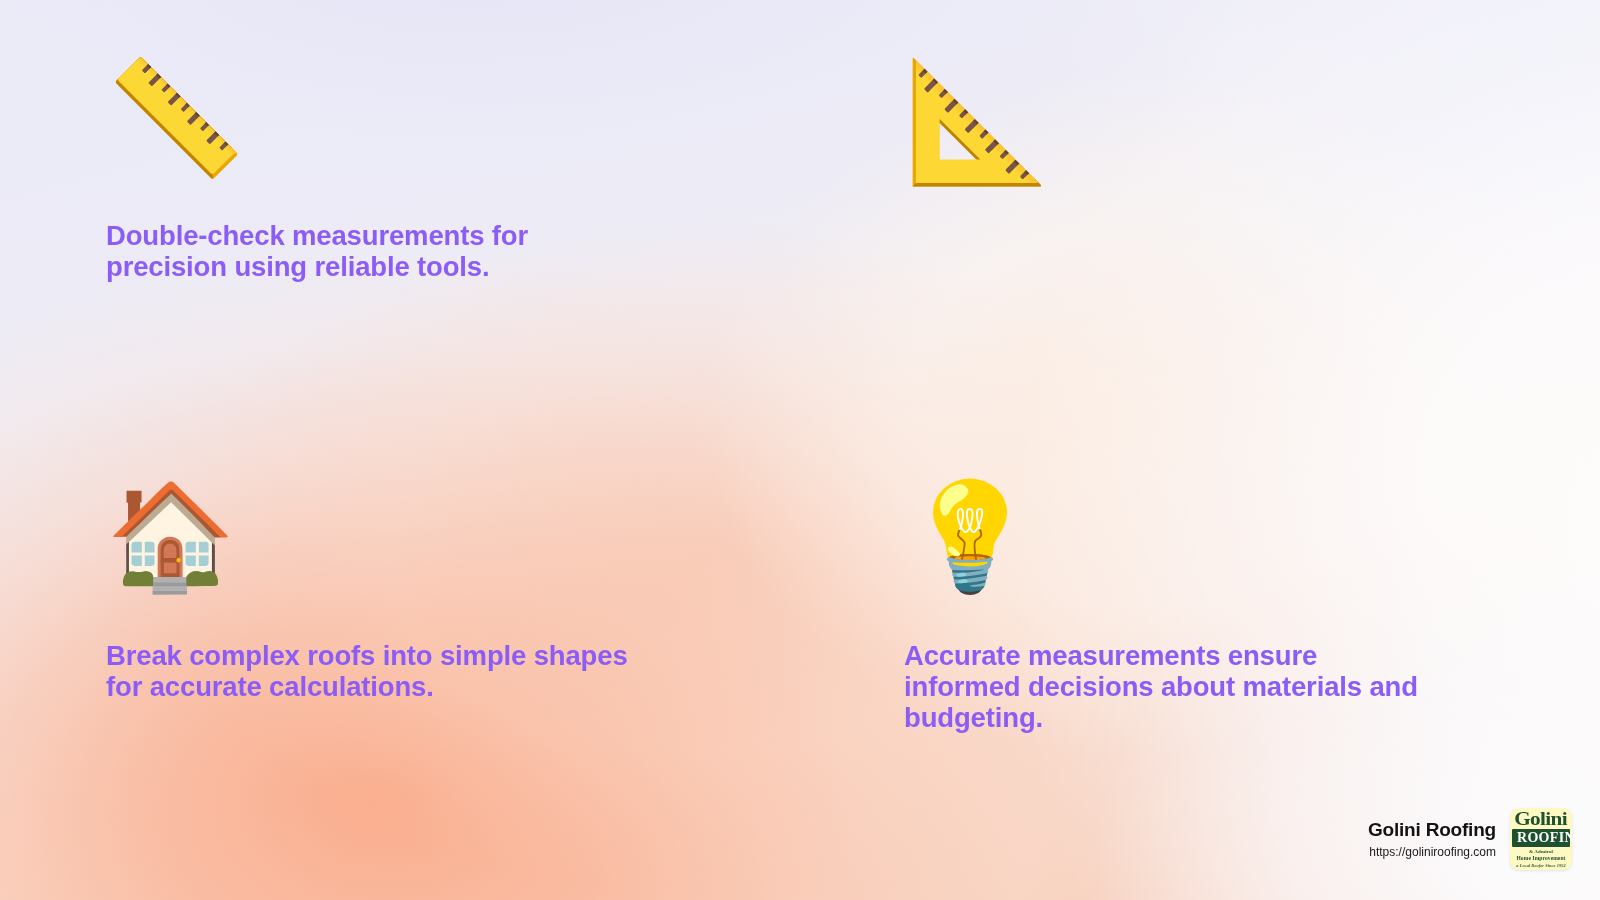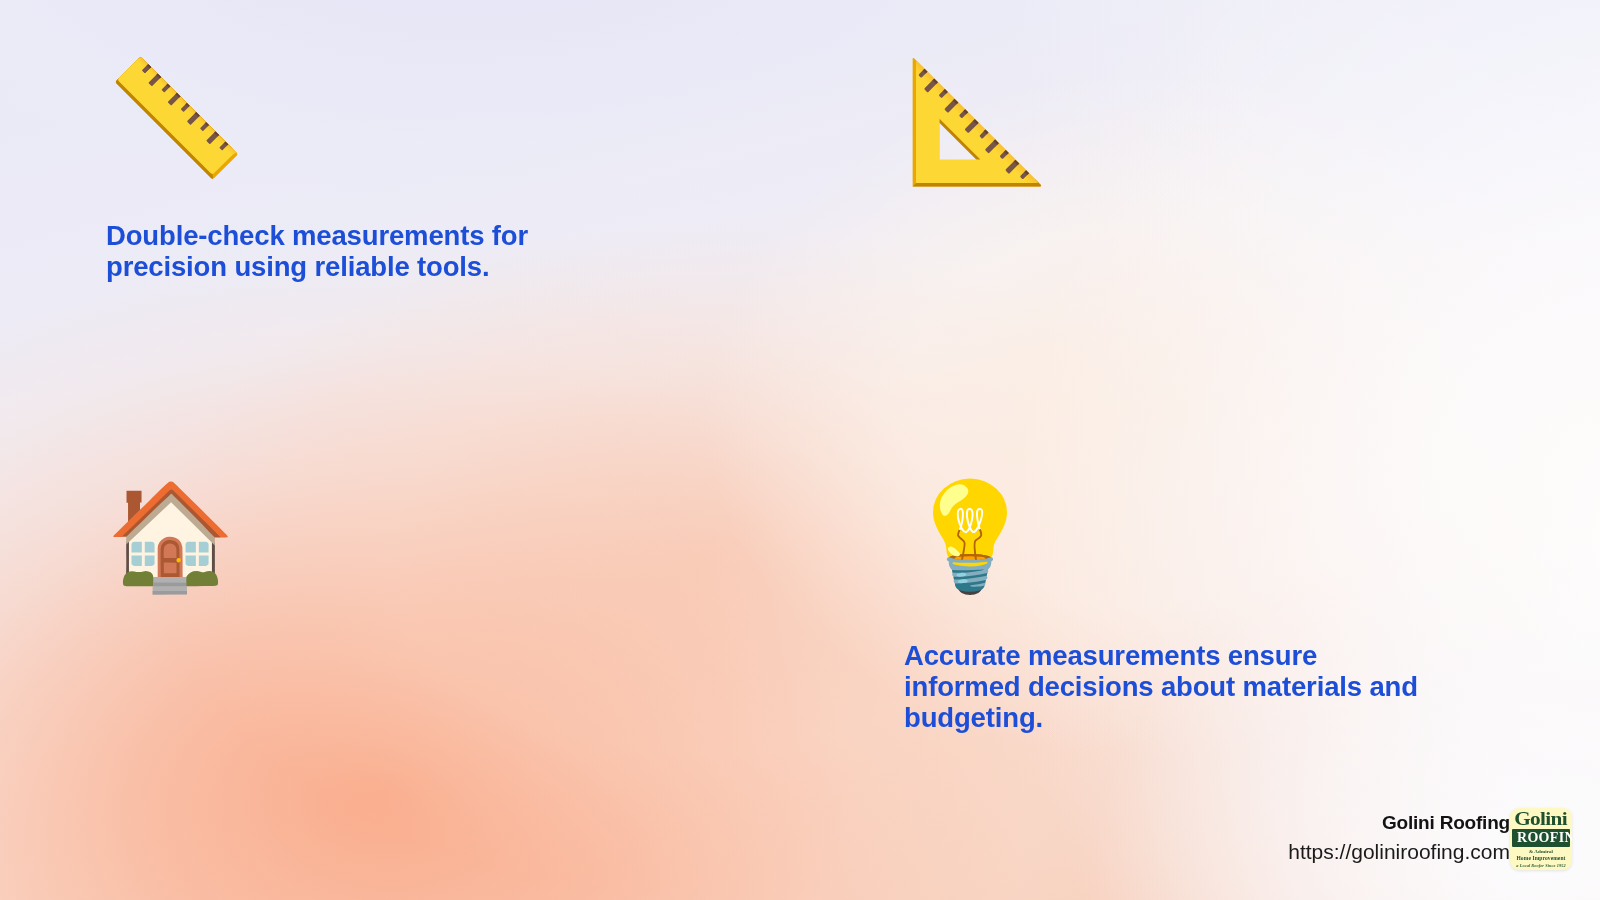--- a/index.html
+++ b/index.html
@@ -78,21 +78,21 @@
     font-family: "DejaVu Sans", sans-serif;
     line-height:1;
     user-select:none;
   }
   .card-text {
     font-family: "Liberation Sans", sans-serif;
     font-weight:700;
     font-size:27.5px;
     line-height:1.135;
     letter-spacing:-0.15px;
-    color:#1d4ed8;
+    color:#8b5cf6;
     white-space:pre-line;
   }
 
   
   #card-1 { left:106px; top:62px;  width:600px; }
   #card-2 { left:904px; top:62px;  width:620px; }
   #card-3 { left:106px; top:484px; width:620px; }
   #card-4 { left:904px; top:484px; width:620px; }
 
   .emoji-ruler   { font-size:112px; }
@@ -106,35 +106,36 @@
   .slot-bot .card-text   { margin-top:32px; }
 
   
   #brand {
     position:absolute;
     right:28px;
     bottom:30px;
     z-index:3;
     display:flex;
     align-items:center;
+    gap:14px;
     justify-content:center;
   }
   #brand-textblock { text-align:right; }
   #brand-name {
     font-family:"Liberation Sans", sans-serif;
     font-weight:700;
     font-size:19px;
     letter-spacing:-0.2px;
     color:#131313;
     line-height:1.25;
   }
   #brand-url {
     font-family:"Liberation Sans", sans-serif;
     font-weight:400;
-    font-size:21px;
+    font-size:12px;
     color:#1a1a1a;
     line-height:1.35;
     margin-top:3px;
   }
 
   
   #brand-logo {
     width:62px; height:62px;
     background:#fef9c3;
     border-radius:9px;
@@ -219,20 +220,22 @@
     <div class="card-text">Double-check measurements for
 precision using reliable tools.</div>
   </div>
 
   <div class="card slot-top" id="card-2">
     <span class="card-emoji emoji-tri">📐</span>
   </div>
 
   <div class="card slot-bot" id="card-3">
     <span class="card-emoji emoji-house">🏠</span>
+    <div class="card-text">Break complex roofs into simple shapes
+for accurate calculations.</div>
   </div>
 
   <div class="card slot-bot" id="card-4">
     <span class="card-emoji emoji-bulb">💡</span>
     <div class="card-text">Accurate measurements ensure
 informed decisions about materials and
 budgeting.</div>
   </div>
 
 </div>

